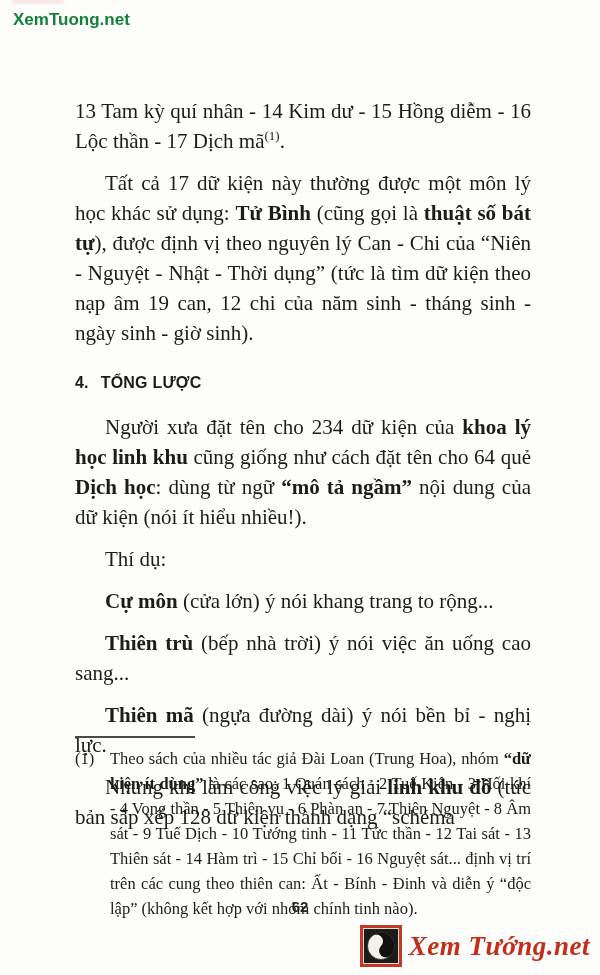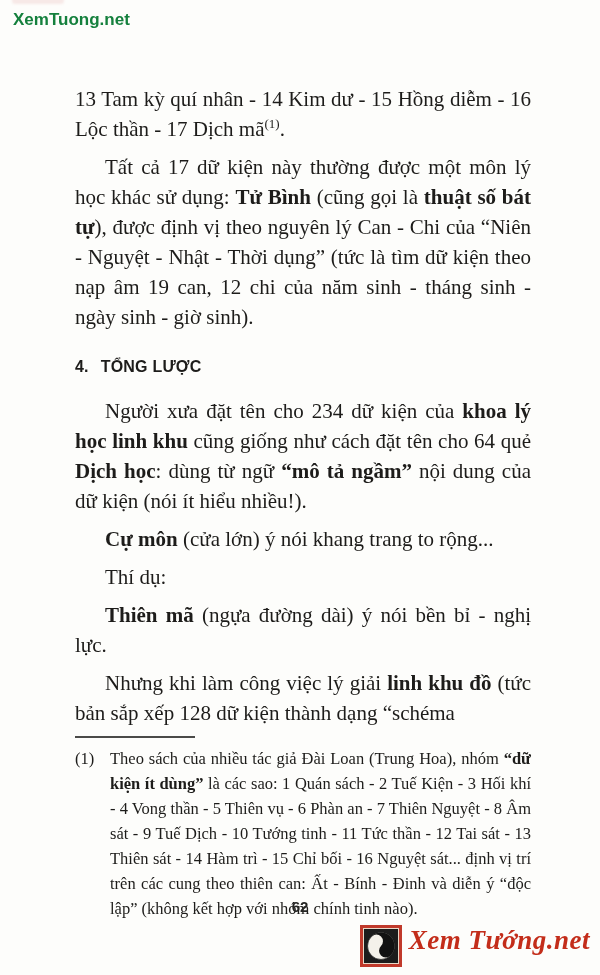--- a/index.html
+++ b/index.html
@@ -25,21 +25,21 @@
     filter: blur(1px);
   }
   .page-body {
     position: absolute;
     left: 75px; top: 84px;
     width: 456px;
     font-size: 21px;
     line-height: 30px;
     text-align: justify;
   }
-  .page-body p { margin: 0 0 8px 0; }
+  .page-body p { margin: 12px 0 8px 0; }
   .page-body p.indent { text-indent: 30px; }
   .page-body .b { font-weight: 700; }
   .page-body sup { font-size: 0.62em; line-height: 0; }
   .heading {
     font-family: "Liberation Sans", sans-serif;
     font-size: 16px; font-weight: 700;
     margin: 20px 0 14px 0;
     letter-spacing: 0.2px;
     text-align: left;
   }
@@ -62,21 +62,21 @@
   .footnote .b { font-weight: 700; }
   .page-number {
     position: absolute; left: 0; top: 898px;
     width: 600px; text-align: center;
     font-family: "Liberation Sans", sans-serif;
     font-size: 15px; font-weight: 700;
     color: #242422;
   }
   .logo {
     position: absolute; right: 10px; bottom: 8px;
-    display: flex; align-items: flex-start; gap: 7px;
+    display: flex; align-items: center; gap: 7px;
   }
   .logo-icon-frame {
     width: 36px; height: 36px;
     background: #1c1c1c;
     border: 3px solid #c0392b;
     box-shadow: inset 0 0 0 1px #e8d9c8;
     display: flex; align-items: center; justify-content: center;
   }
   .logo-icon-frame svg { transform: rotate(-45deg); }
   .logo-text {
@@ -92,22 +92,23 @@
 
 <div class="scan-artifact"></div>
 
 <div class="watermark-top">XemTuong.net</div>
 
 <div class="page-body">
     <p class=""><span>13 Tam kỳ quí nhân - 14 Kim dư - 15 Hồng diễm - 16 Lộc thần - 17 Dịch mã</span><sup>(1)</sup><span>.</span></p>
     <p class="indent"><span>Tất cả 17 dữ kiện này thường được một môn lý học khác sử dụng: </span><span class="b">Tử Bình</span><span> (cũng gọi là </span><span class="b">thuật số bát tự</span><span>), được định vị theo nguyên lý Can - Chi của “Niên - Nguyệt - Nhật - Thời dụng” (tức là tìm dữ kiện theo nạp âm 19 can, 12 chi của năm sinh - tháng sinh - ngày sinh - giờ sinh).</span></p>
     <h2 class="heading"><span>4.</span><span class="hgap"></span><span>TỔNG LƯỢC</span></h2>
     <p class="indent"><span>Người xưa đặt tên cho 234 dữ kiện của </span><span class="b">khoa lý học linh khu</span><span> cũng giống như cách đặt tên cho 64 quẻ </span><span class="b">Dịch học</span><span>: dùng từ ngữ </span><span class="b">“mô tả ngầm”</span><span> nội dung của dữ kiện (nói ít hiểu nhiều!).</span></p>
+    <p class="indent"><span>Thí dụ:</span></p>
     <p class="indent"><span class="b">Cự môn</span><span> (cửa lớn) ý nói khang trang to rộng...</span></p>
-    <p class="indent"><span>Thí dụ:</span></p>
+    <p class="indent"><span class="b">Thiên trù</span><span> (bếp nhà trời) ý nói việc ăn uống cao sang...</span></p>
     <p class="indent"><span class="b">Thiên mã</span><span> (ngựa đường dài) ý nói bền bỉ - nghị lực.</span></p>
     <p class="indent"><span>Nhưng khi làm công việc lý giải </span><span class="b">linh khu đồ</span><span> (tức bản sắp xếp 128 dữ kiện thành dạng “schéma</span></p>
   </div>
 
 <div class="footnote">
   <div class="footnote-rule"></div>
   <div class="footnote-text">
     <span class="footnote-marker">(1)</span>
     <span id="footnote-body"><span>Theo sách của nhiều tác giả Đài Loan (Trung Hoa), nhóm </span><span class="b">“dữ kiện ít dùng”</span><span> là các sao: 1 Quán sách - 2 Tuế Kiện - 3 Hối khí - 4 Vong thần - 5 Thiên vụ - 6 Phàn an - 7 Thiên Nguyệt - 8 Âm sát - 9 Tuế Dịch - 10 Tướng tinh - 11 Tức thần - 12 Tai sát - 13 Thiên sát - 14 Hàm trì - 15 Chỉ bối - 16 Nguyệt sát... định vị trí trên các cung theo thiên can: Ất - Bính - Đinh và diễn ý “độc lập” (không kết hợp với nhóm chính tinh nào).</span></span>
   </div>

